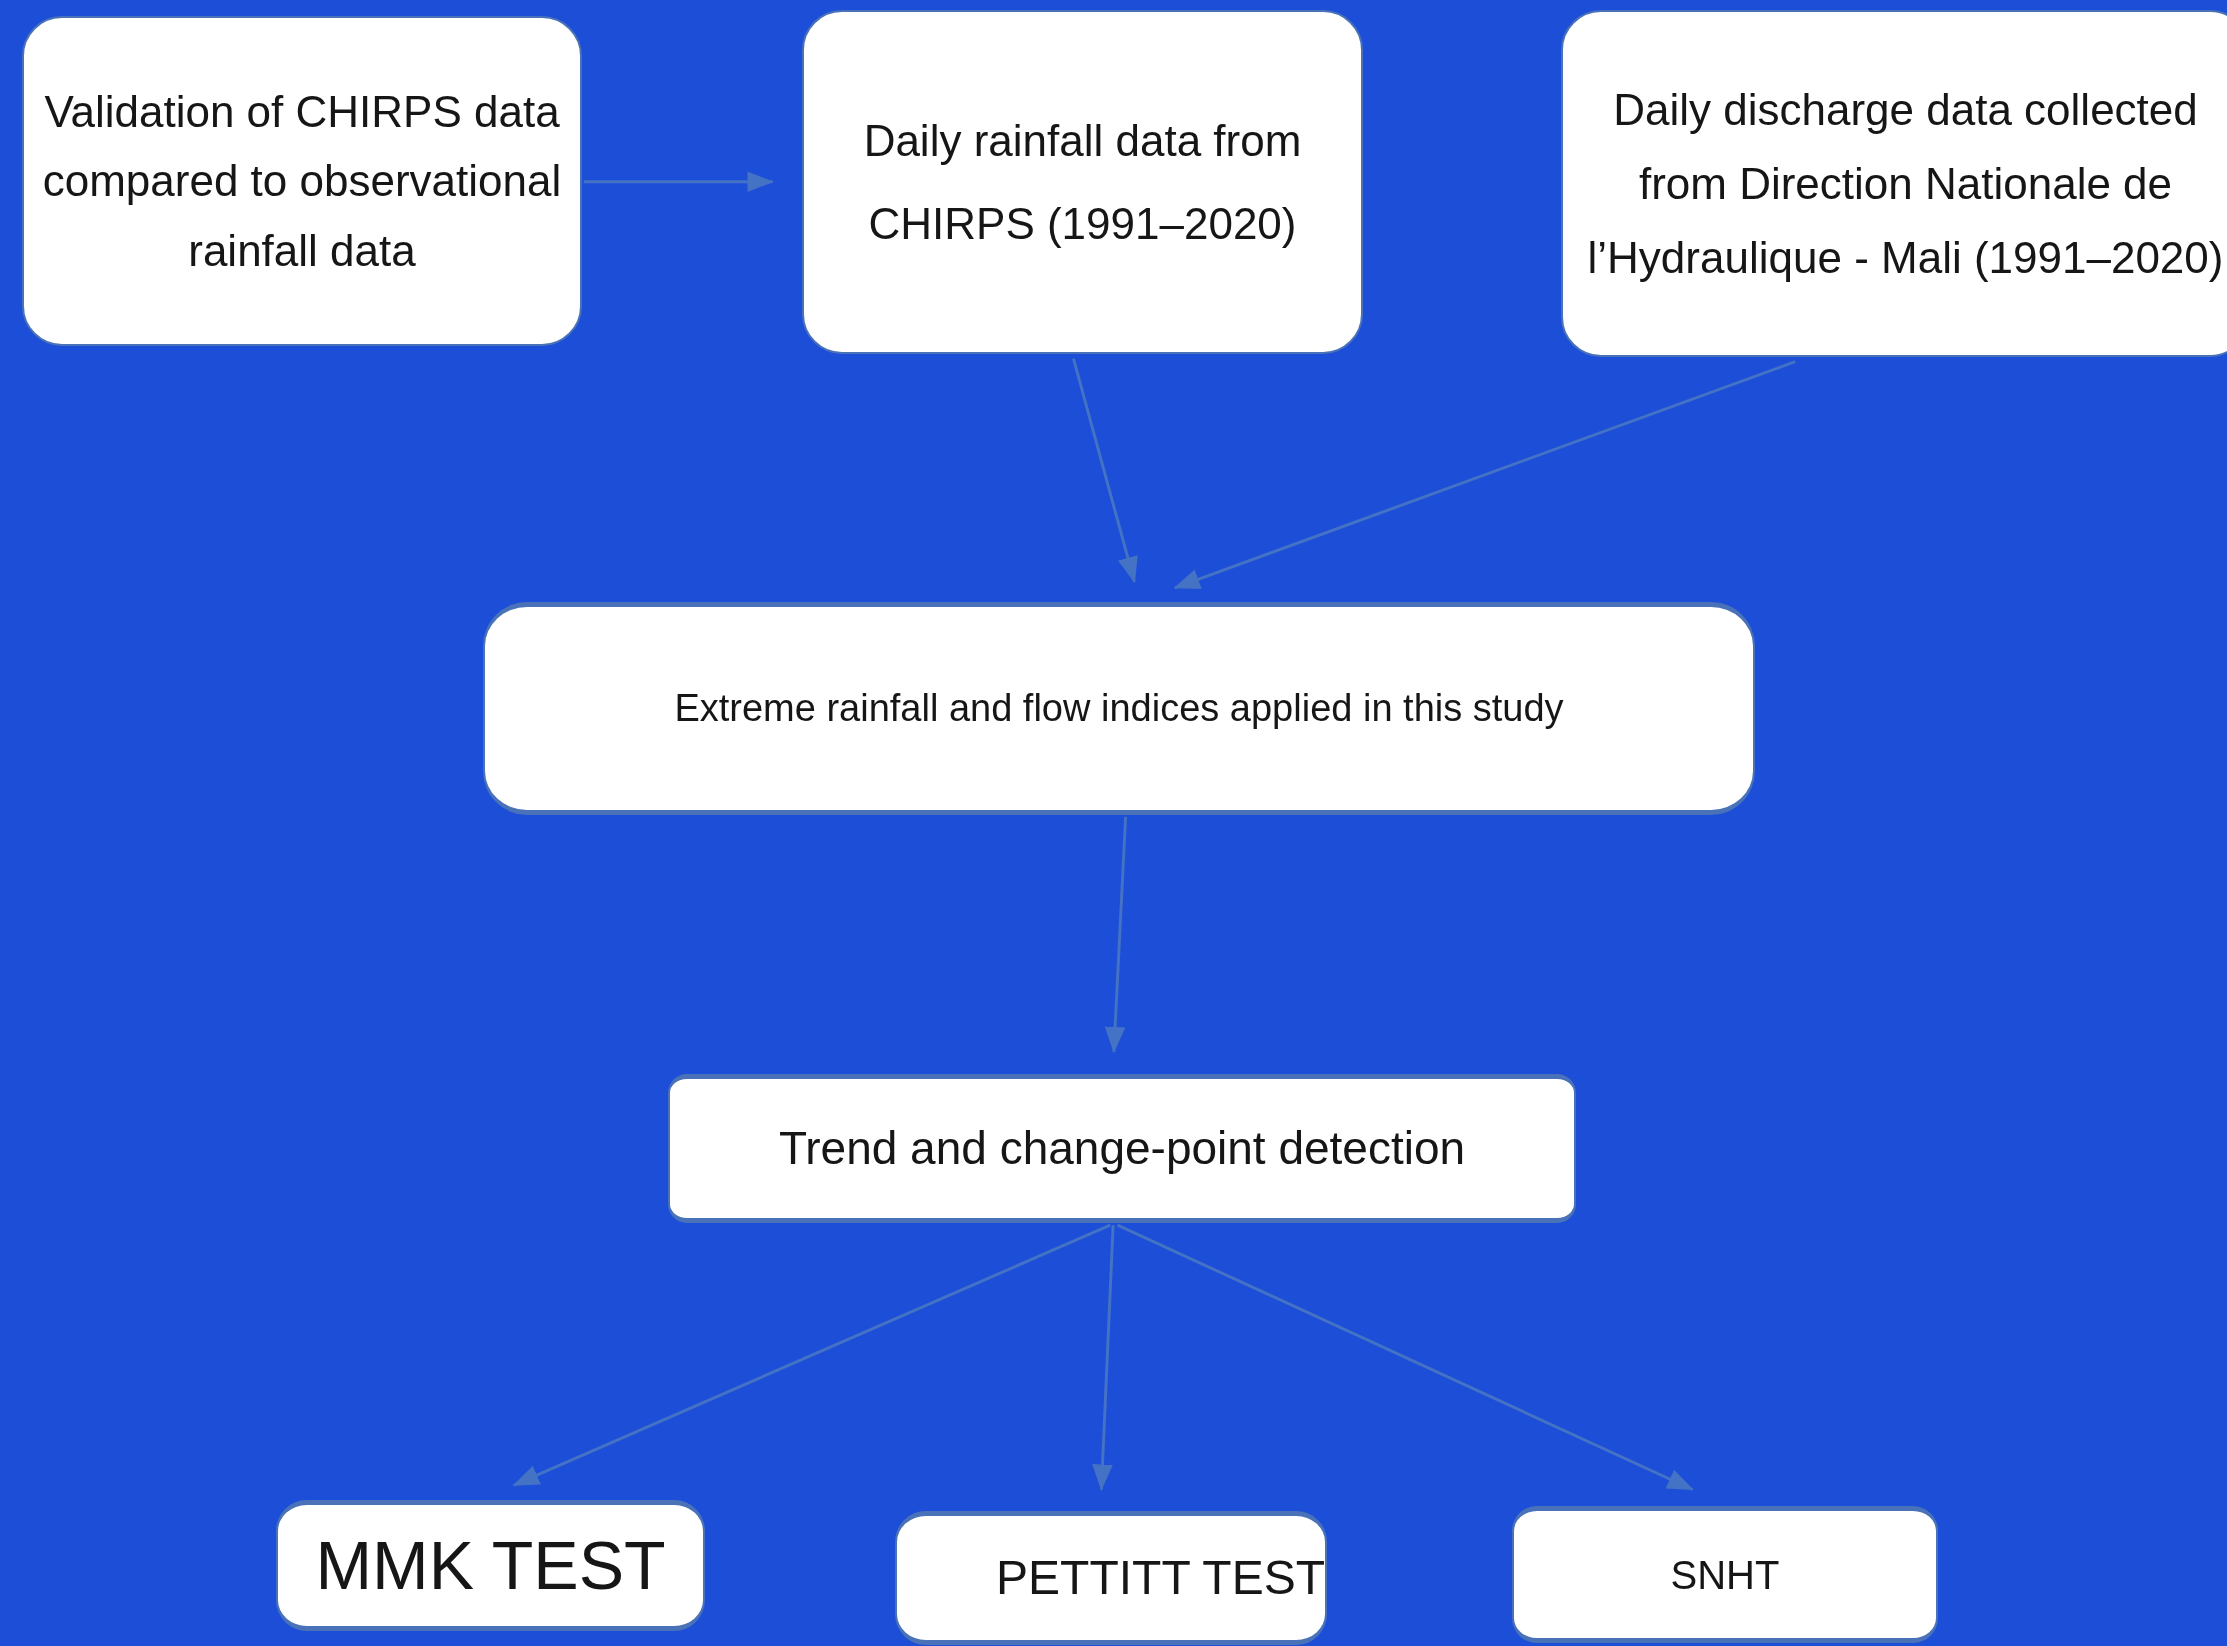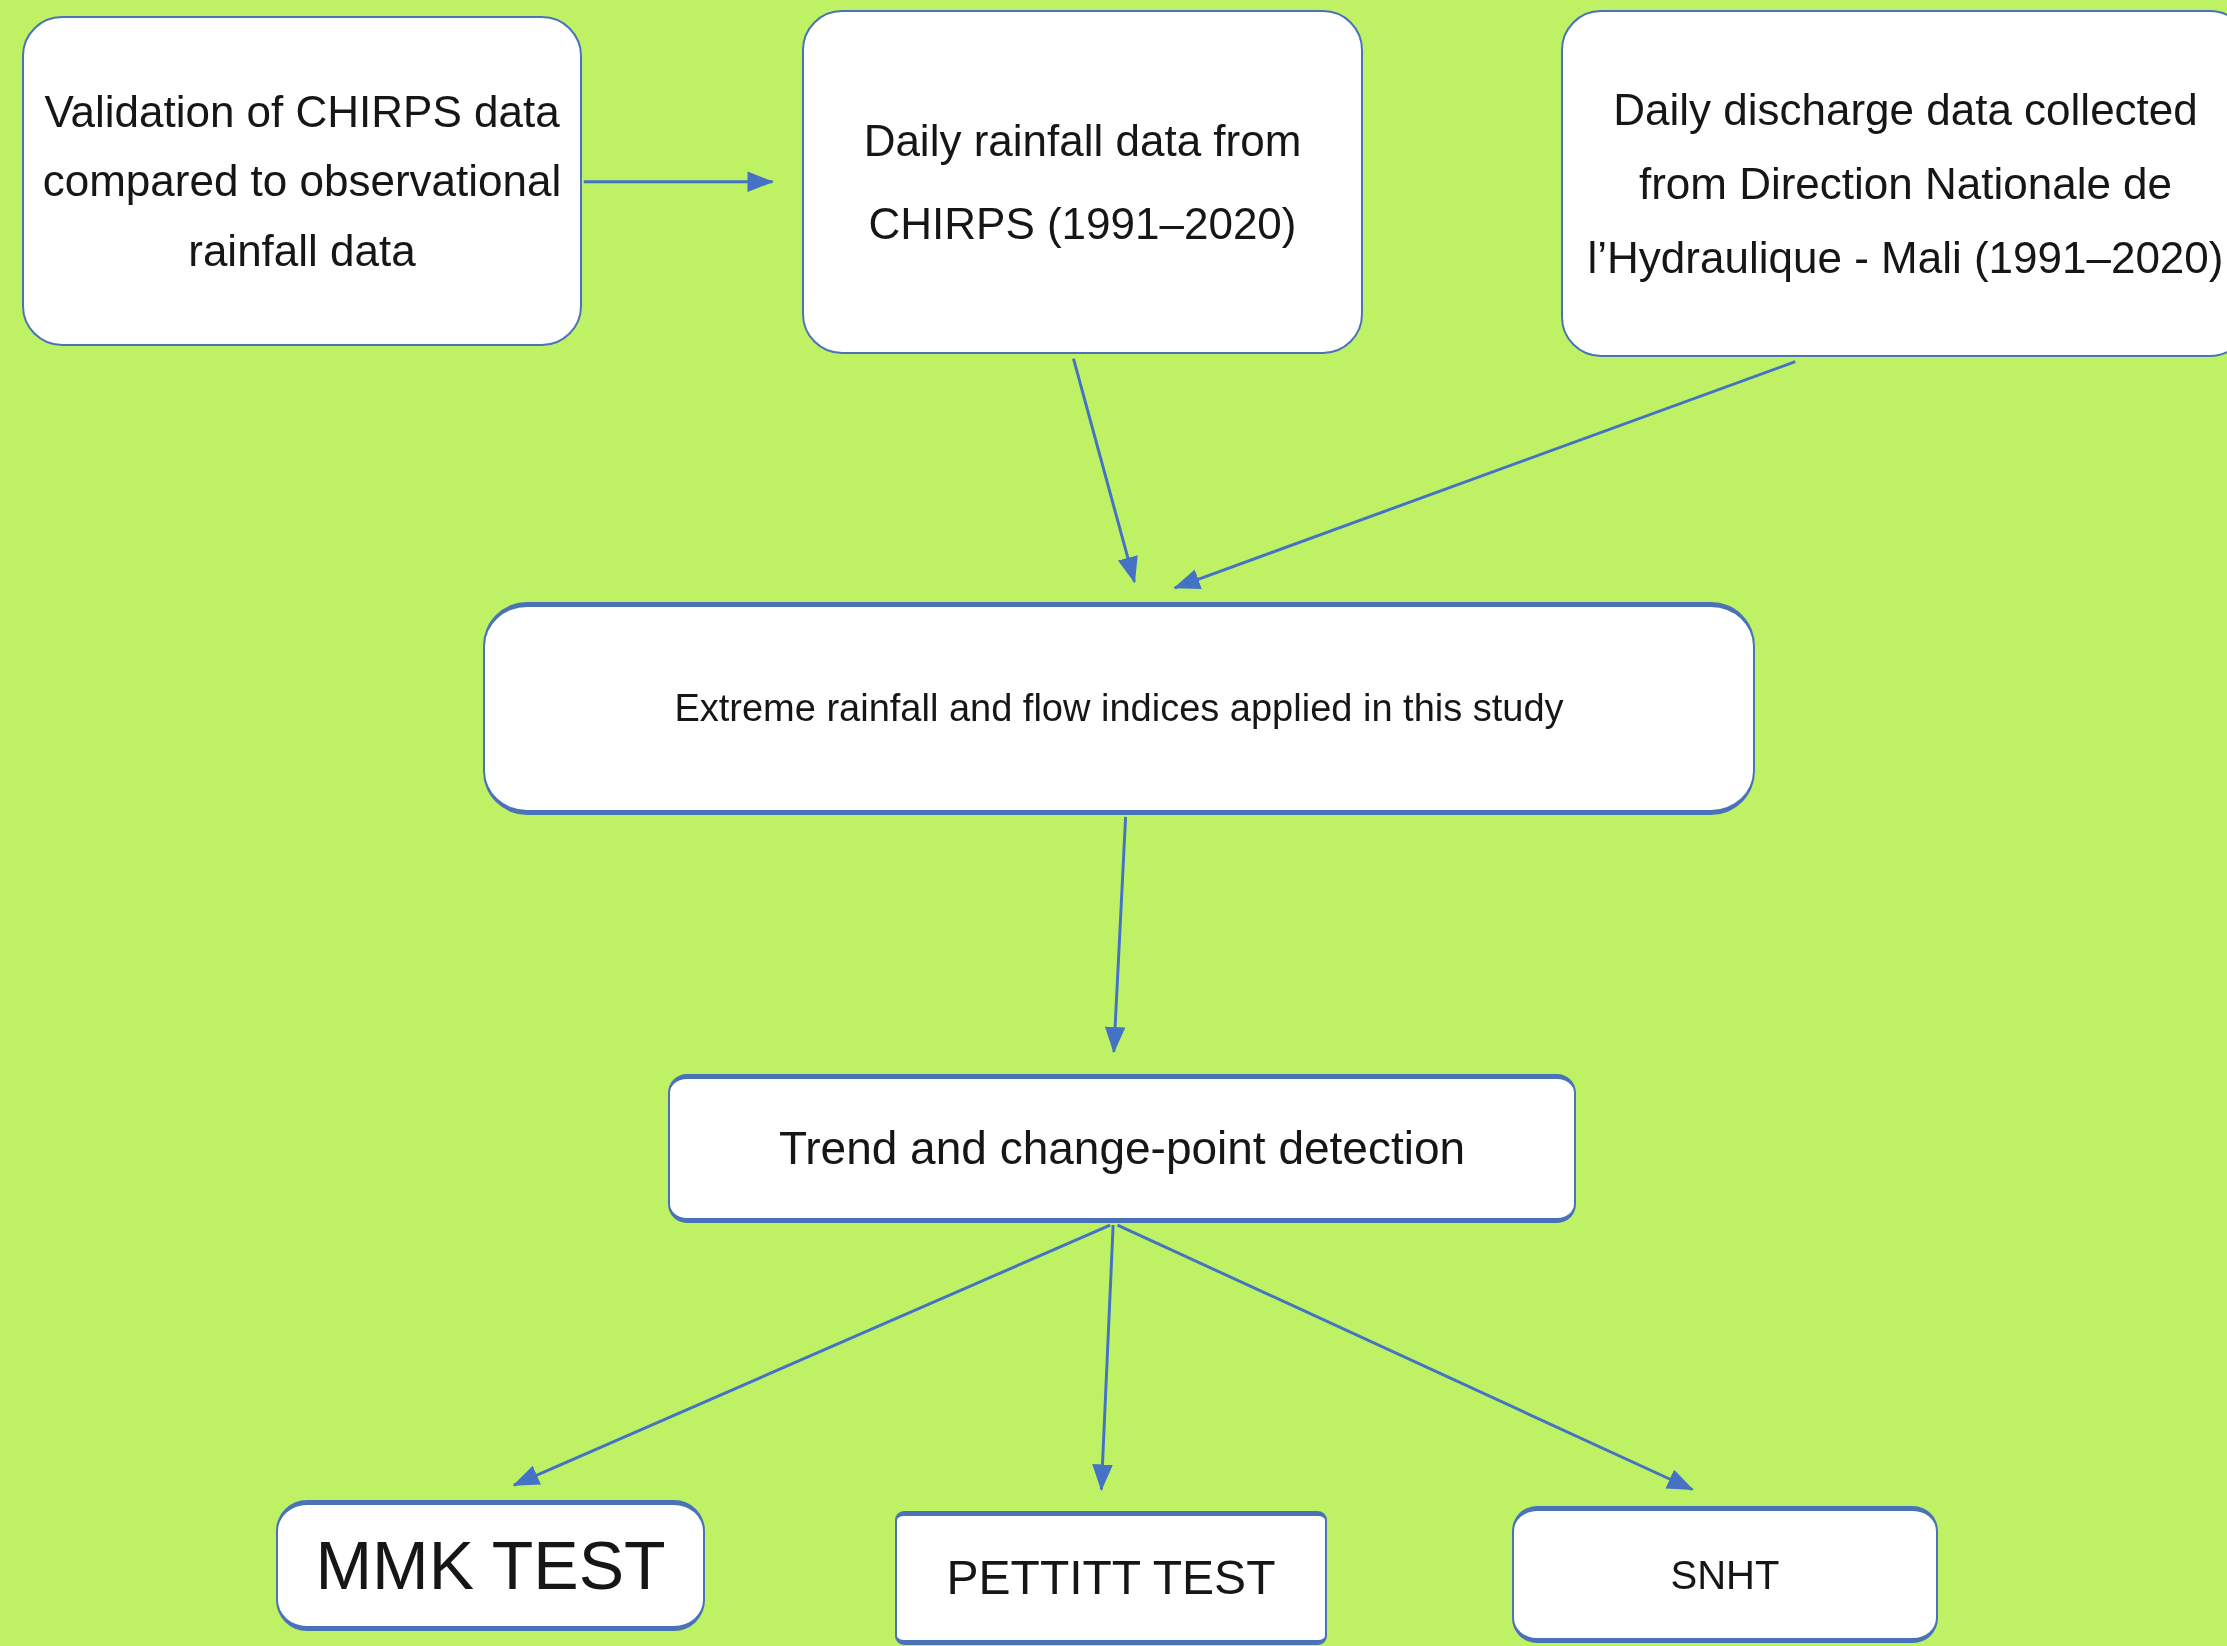--- a/index.html
+++ b/index.html
@@ -4,21 +4,21 @@
 <style>
   html, body {
     margin: 0;
     padding: 0;
     background: #ffffff;
   }
   .canvas {
     position: relative;
     width: 2227px;
     height: 1647px;
-    background: #bef264;
+    background: #1d4ed8;
     overflow: hidden;
     font-family: "Liberation Sans", sans-serif;
     color: #161616;
   }
   .edges-layer {
     position: absolute;
     left: 0;
     top: 0;
     width: 2227px;
     height: 1647px;
@@ -66,21 +66,21 @@
     font-size: 46px; line-height: 1.4; padding: 0 22px;
     border-radius: 19px;
   }
   
   .n-mmk {
     left: 276px; top: 1500px; width: 429px; height: 131px;
     font-size: 68px; border-radius: 31px;
   }
   .n-pettitt {
     left: 895px; top: 1511px; width: 432px; height: 134px;
-    font-size: 48px; border-radius: 9px;
+    font-size: 48px; border-radius: 31px; justify-content: flex-end;
   }
   .n-snht {
     left: 1512px; top: 1506px; width: 426px; height: 137px;
     font-size: 40px; border-radius: 25px;
   }
   .edge {
     stroke: #4472c4;
     stroke-width: 4;
     fill: none;
   }

